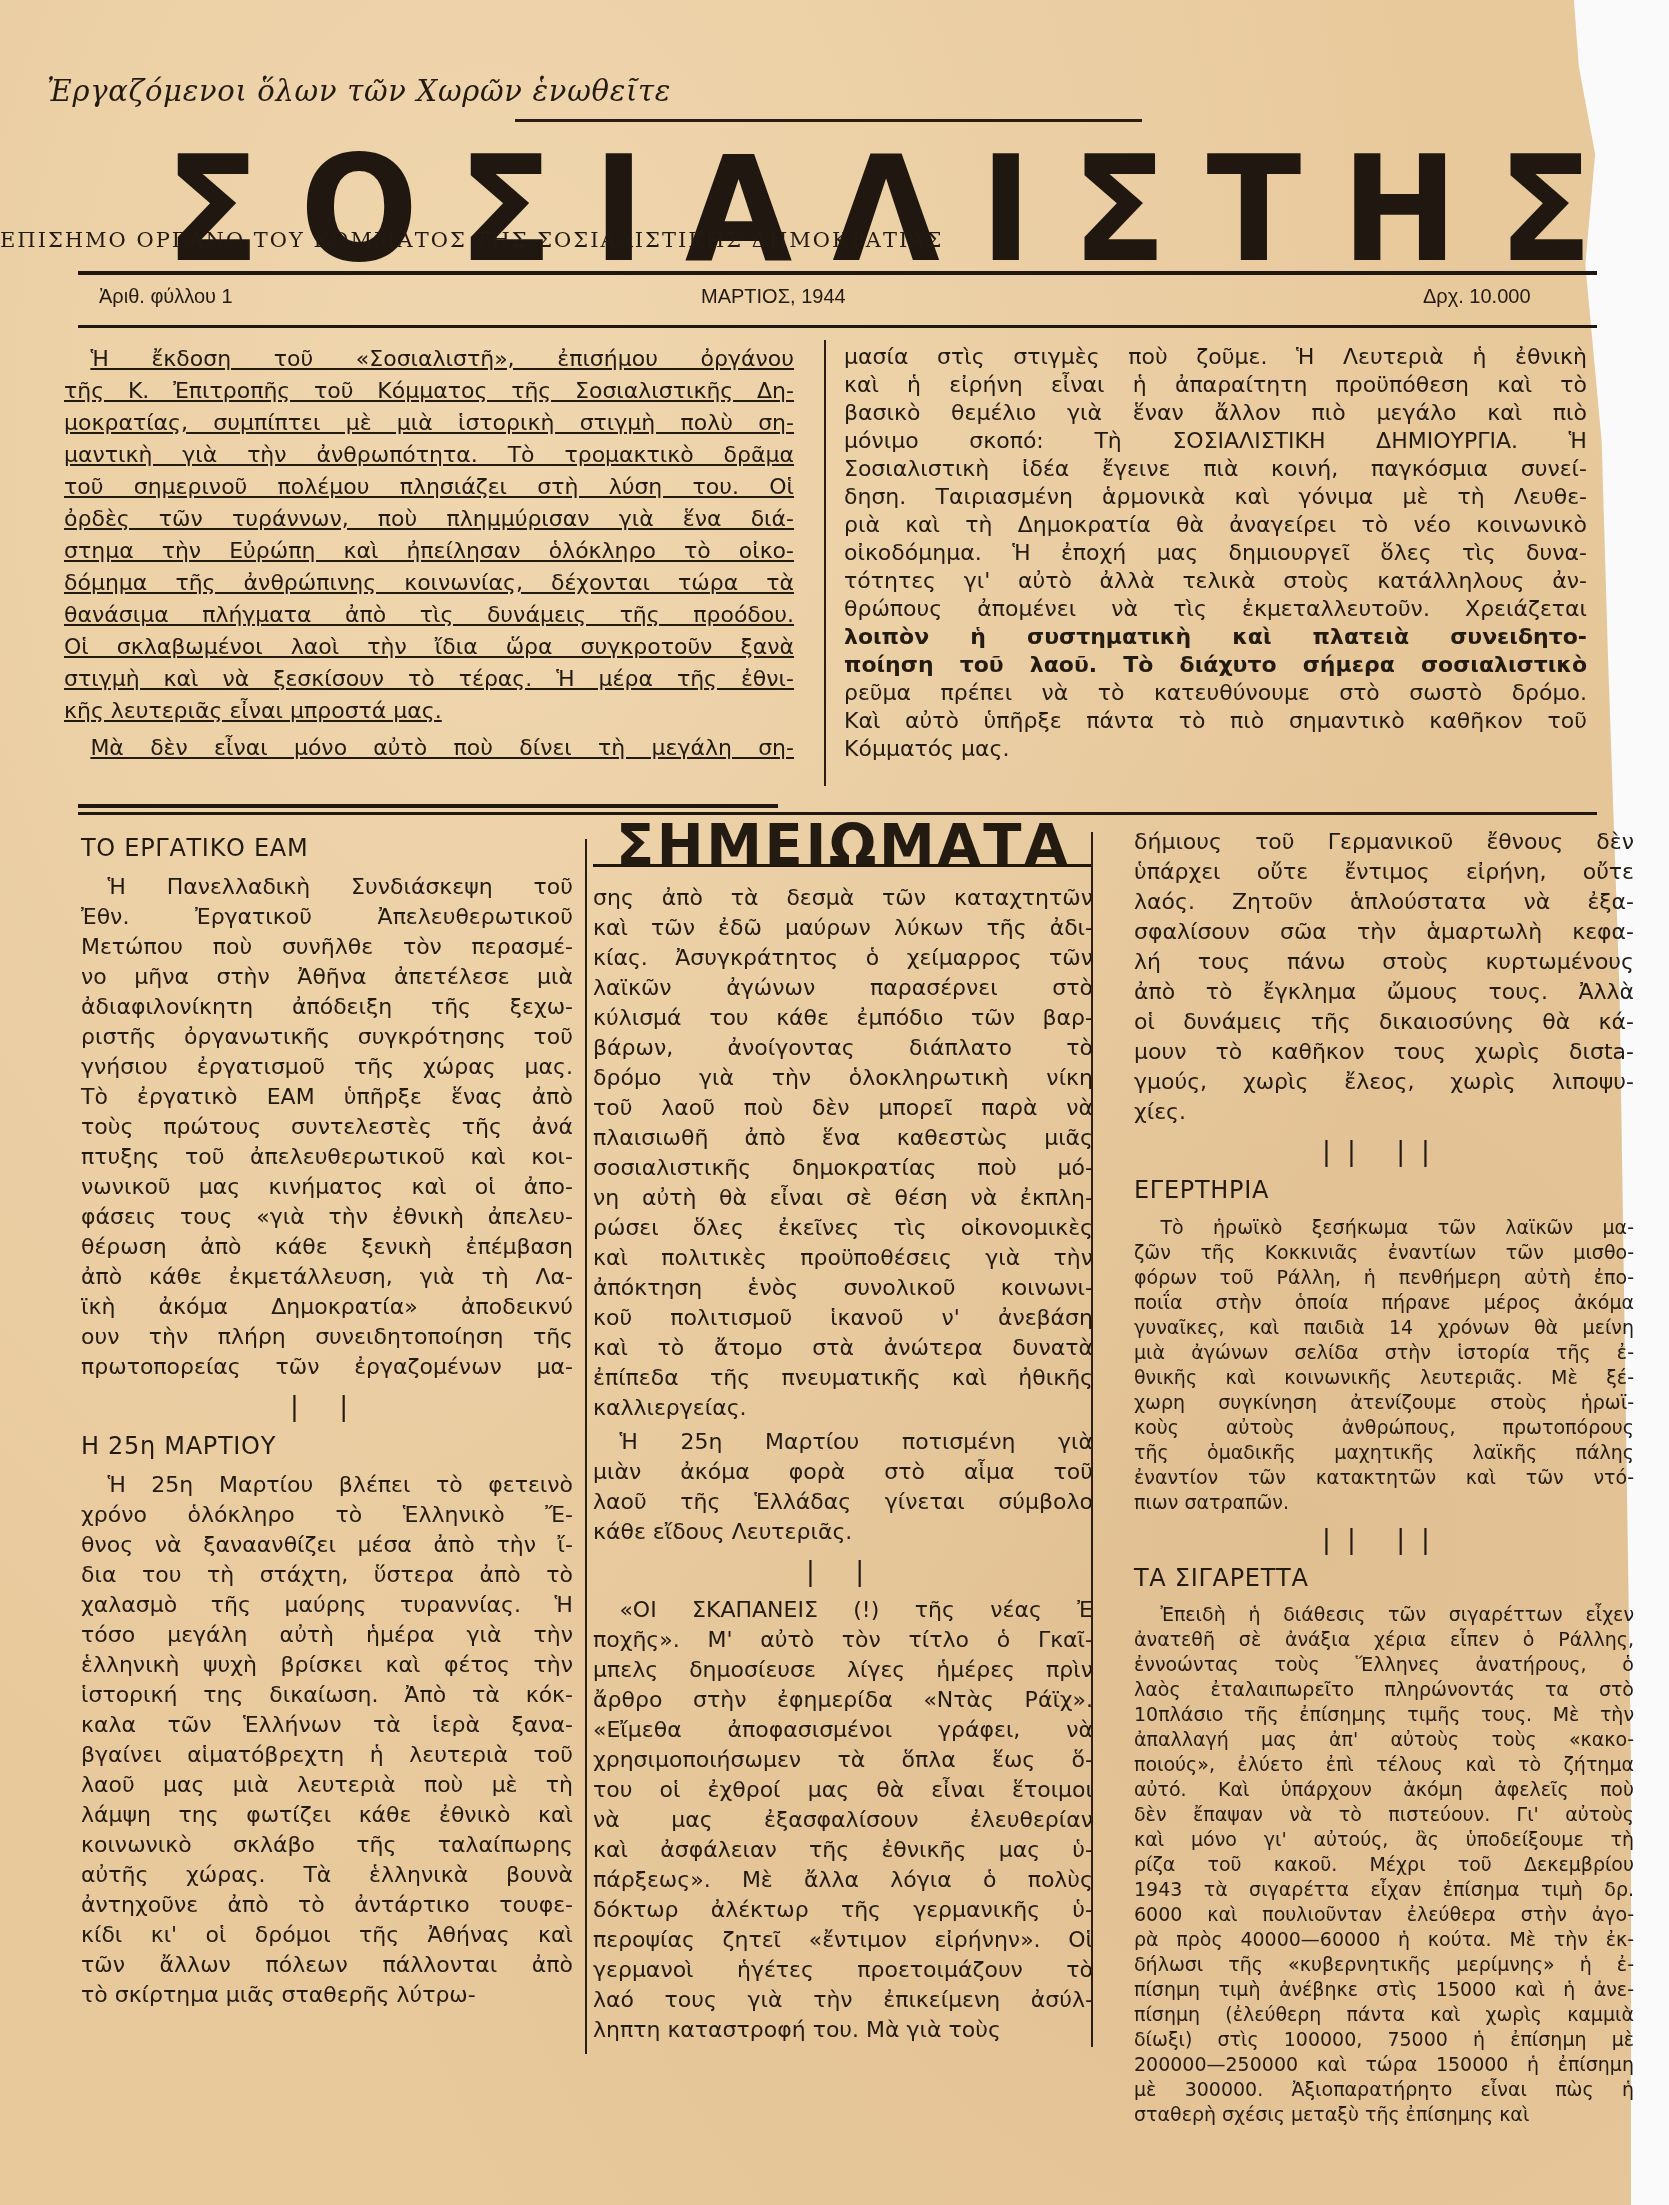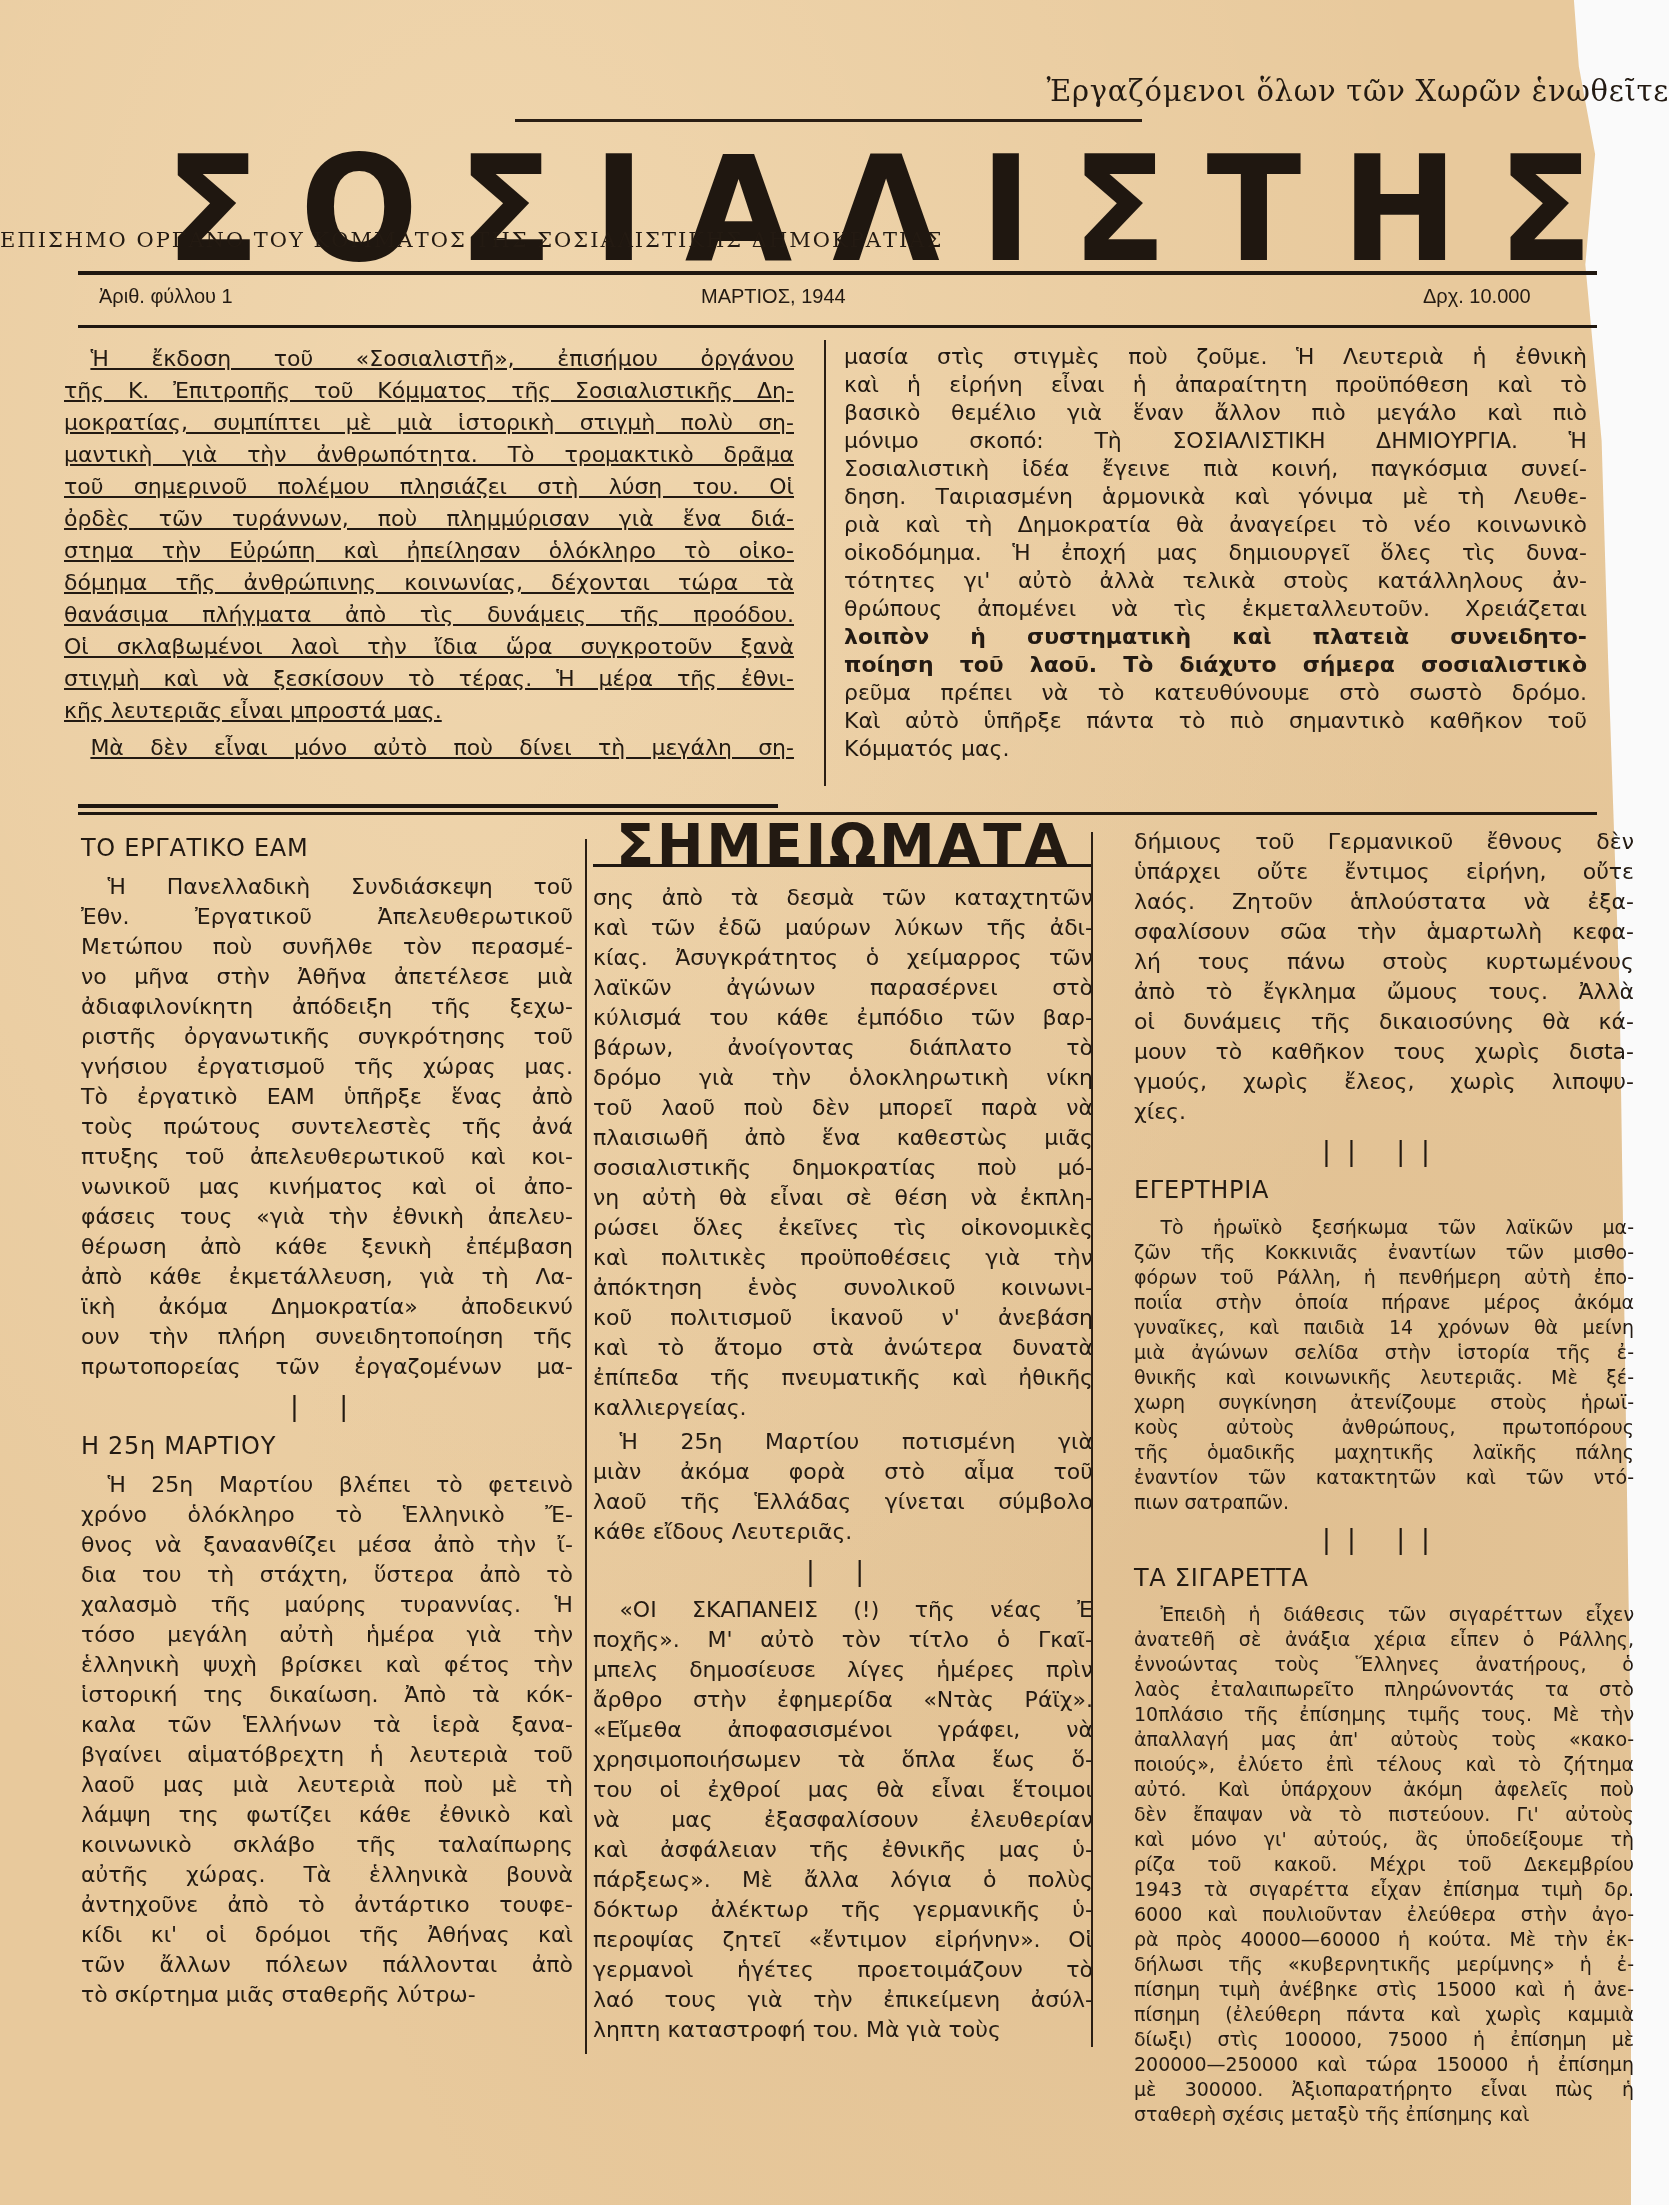--- a/index.html
+++ b/index.html
@@ -11,22 +11,22 @@
   }
   .paper {
     position:absolute; left:0; top:0; width:1631px; height:2205px;
     background:
       radial-gradient(ellipse at 30% 20%, rgba(255,240,210,0.35), rgba(0,0,0,0) 60%),
       radial-gradient(ellipse at 80% 70%, rgba(190,150,100,0.18), rgba(0,0,0,0) 55%),
       #e8c99c;
     clip-path: polygon(0 0, 96.5% 0, 96.8% 3%, 97.8% 7%, 97.2% 12%, 98.2% 20%, 98.6% 30%, 99.3% 45%, 99.6% 60%, 100% 80%, 100% 100%, 0 100%);
   }
   .hdr-motto {
-    position:absolute; left:0; right:0; top:74px; text-align:right;
-    font-family:"DejaVu Serif", serif; font-size:29px; letter-spacing:0.7px;padding-left:47px;
+    position:absolute; left:0; right:0; top:74px; text-align:left;
+    font-family:"DejaVu Serif", serif; font-style:italic; font-size:29px; letter-spacing:0.7px;padding-left:47px;
   }
   .motto-rule { position:absolute; left:515px; width:627px; top:119px; height:3.3px; background:#2a1e14; }
   .masthead {
     position:absolute; left:165px; width:1307px; top:129px; text-align:center;
     font-family:"DejaVu Sans", sans-serif; font-weight:bold; font-size:139px; letter-spacing:40px;
     color:#1f1710; transform:scaleY(1.05);
   }
   .subtitle {
     position:absolute; left:0; right:0; top:228px; text-align:left;
     font-family:"DejaVu Serif", serif; font-size:21px; letter-spacing:2px;

